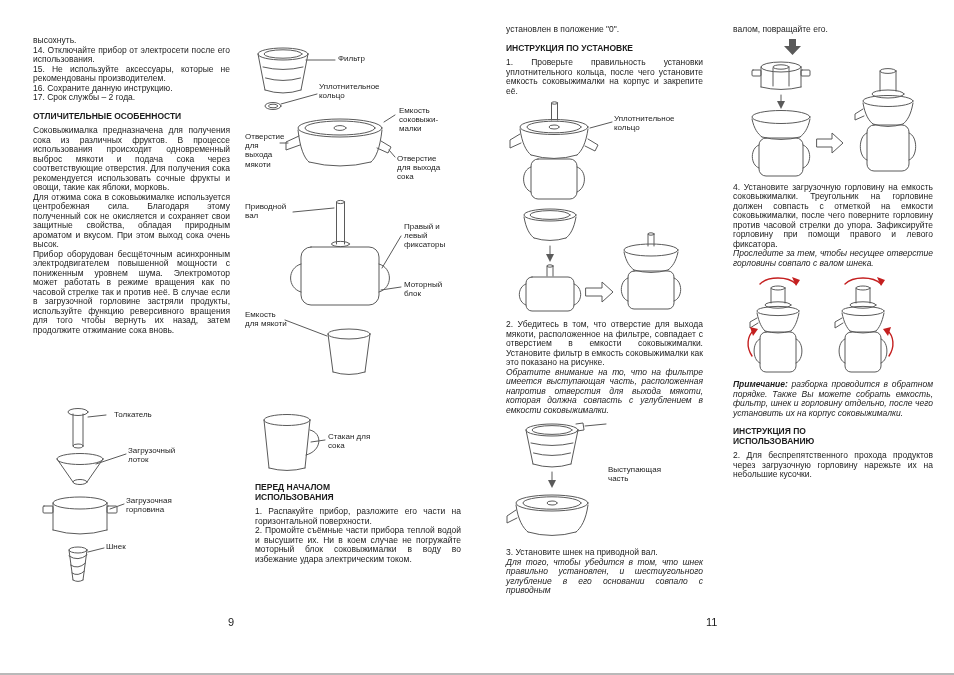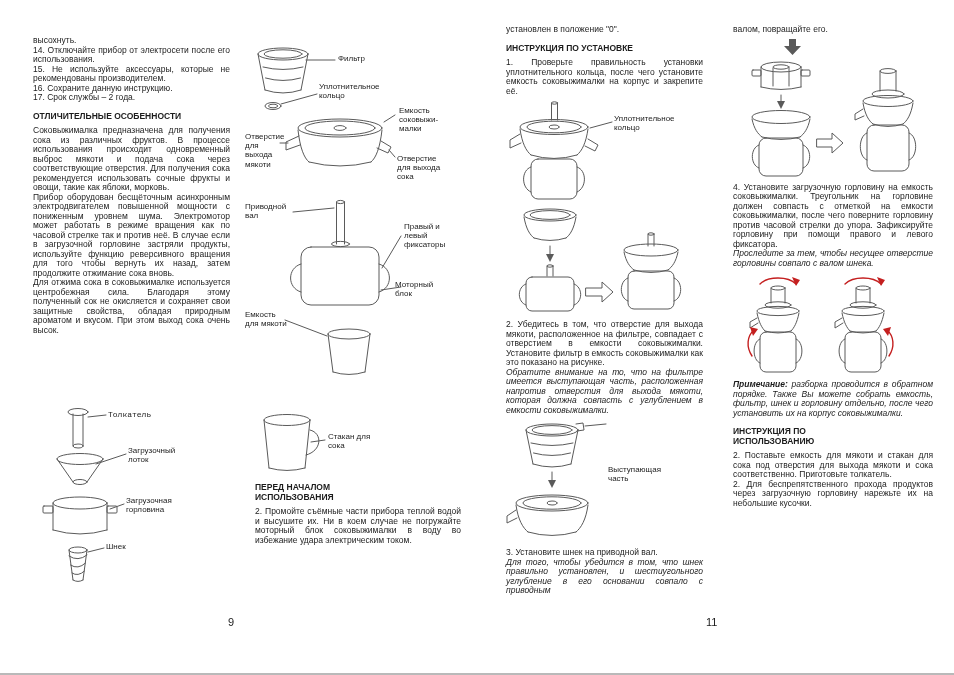--- a/index.html
+++ b/index.html
@@ -28,22 +28,22 @@
 <div class="canvas">
 
   <div class="txt" style="left:33px;top:36px;width:197px;">
     <p>высохнуть.</p>
     <p>14. Отключайте прибор от электросети после его использования.</p>
     <p>15. Не используйте аксессуары, которые не рекомендованы производителем.</p>
     <p>16. Сохраните данную инструкцию.</p>
     <p>17. Срок службы – 2 года.</p>
     <div class="h">ОТЛИЧИТЕЛЬНЫЕ ОСОБЕННОСТИ</div>
     <p>Соковыжималка предназначена для получения сока из различных фруктов. В процессе использования происходит одновременный выброс мякоти и подача сока через соответствующие отверстия. Для получения сока рекомендуется использовать сочные фрукты и овощи, такие как яблоки, морковь.</p>
+    <p>Для отжима сока в соковыжималке используется центробежная сила. Благодаря этому полученный сок не окисляется и сохраняет свои защитные свойства, обладая природным ароматом и вкусом. При этом выход сока очень высок.</p>
     <p>Прибор оборудован бесщёточным асинхронным электродвигателем повышенной мощности с пониженным уровнем шума. Электромотор может работать в режиме вращения как по часовой стрелке так и против неё. В случае если в загрузочной горловине застряли продукты, используйте функцию реверсивного вращения для того чтобы вернуть их назад, затем продолжите отжимание сока вновь.</p>
-    <p>Для отжима сока в соковыжималке используется центробежная сила. Благодаря этому полученный сок не окисляется и сохраняет свои защитные свойства, обладая природным ароматом и вкусом. При этом выход сока очень высок.</p>
   </div>
 
   <div class="dia" style="left:40px;top:402px;width:190px;height:182px;">
     <svg width="190" height="182" viewBox="0 0 190 182">
       <g class="s">
         <ellipse cx="38" cy="10" rx="10" ry="3.5"></ellipse>
         <path d="M33 12 L33 44 M43 12 L43 44"></path>
         <ellipse cx="38" cy="44" rx="5" ry="2"></ellipse>
         <path d="M48 15 L66 13"></path>
         <ellipse cx="40" cy="57" rx="23" ry="5.5"></ellipse>
@@ -54,21 +54,21 @@
         <path d="M13 101 L13 128 M67 101 L67 128 M13 128 Q40 136 67 128"></path>
         <rect x="3" y="104" width="10" height="7" rx="1"></rect>
         <rect x="67" y="104" width="10" height="7" rx="1"></rect>
         <path d="M70 107 L84 102"></path>
         <ellipse cx="38" cy="148" rx="9" ry="3"></ellipse>
         <path d="M29 148 L33 178 M47 148 L43 178 M33 178 Q38 181 43 178"></path>
         <path d="M29 154 Q38 160 47 153 M30.5 163 Q38 168 45.5 161 M32 171 Q38 175 44.5 169"></path>
         <path d="M48 150 L64 146"></path>
       </g>
     </svg>
-    <div class="lbl" style="left:68px;top:8px;font-family:Liberation Mono, monospace;">Толкатель</div>
+    <div class="lbl" style="left:74px;top:8px;">Толкатель</div>
     <div class="lbl" style="left:88px;top:44px;">Загрузочный
 лоток</div>
     <div class="lbl" style="left:86px;top:94px;">Загрузочная
 горловина</div>
     <div class="lbl" style="left:66px;top:140px;">Шнек</div>
   </div>
 
   <div class="dia" style="left:243px;top:40px;width:218px;height:435px;">
     <svg width="218" height="435" viewBox="0 0 218 435">
       <g class="s">
@@ -117,31 +117,32 @@
 выхода
 мякоти</div>
     <div class="lbl" style="left:154px;top:114px;">Отверстие
 для выхода
 сока</div>
     <div class="lbl" style="left:2px;top:162px;">Приводной
 вал</div>
     <div class="lbl" style="left:161px;top:182px;">Правый и
 левый
 фиксаторы</div>
-    <div class="lbl" style="left:152px;top:240px;">Моторный
+    <div class="lbl" style="left:161px;top:240px;">Моторный
 блок</div>
     <div class="lbl" style="left:2px;top:270px;">Емкость
 для мякоти</div>
     <div class="lbl" style="left:85px;top:392px;">Стакан для
 сока</div>
   </div>
 
   <div class="txt" style="left:255px;top:483px;width:206px;">
     <div class="h h0">ПЕРЕД НАЧАЛОМ
 ИСПОЛЬЗОВАНИЯ</div>
+    <p>1. Распакуйте прибор, разложите его части на горизонтальной поверхности.</p>
     <p>2. Промойте съёмные части прибора теплой водой и высушите их. Ни в коем случае не погружайте моторный блок соковыжималки в воду во избежание удара электрическим током.</p>
   </div>
 
   <div class="txt" style="left:506px;top:25px;width:197px;">
     <p>установлен в положение "0".</p>
     <div class="h">ИНСТРУКЦИЯ ПО УСТАНОВКЕ</div>
     <p>1. Проверьте правильность установки уплотнительного кольца, после чего установите емкость соковыжималки на корпус и закрепите её.</p>
 
     <div class="fig" style="height:100px;">
       <svg width="195" height="100" viewBox="0 0 195 100">
@@ -270,21 +271,20 @@
         <polygon class="rf" points="148,14 144,5 152,8"></polygon>
         <path class="r" d="M156 84 C162 75 161 64 154 58"></path>
         <polygon class="rf" points="158,55 150,57 155,64"></polygon>
       </svg>
     </div>
 
     <p class="it gap"><b>Примечание:</b><span> разборка проводится в обратном порядке. Также Вы можете собрать емкость, фильтр, шнек и горловину отдельно, после чего установить их на корпус соковыжималки.</span></p>
 
     <div class="h">ИНСТРУКЦИЯ ПО
 ИСПОЛЬЗОВАНИЮ</div>
-    <p>2. Поставьте емкость для мякоти и стакан для сока под отверстия для выхода мякоти и сока соответственно. Приготовьте толкатель.</p>
     <p>2. Для беспрепятственного прохода продуктов через загрузочную горловину нарежьте их на небольшие кусочки.</p>
   </div>
 
   <div class="pagenum" style="left:228px;top:616px;">9</div>
   <div class="pagenum" style="left:706px;top:616px;">11</div>
 
   <div class="edge"></div>
 </div>
 
 </body></html>

